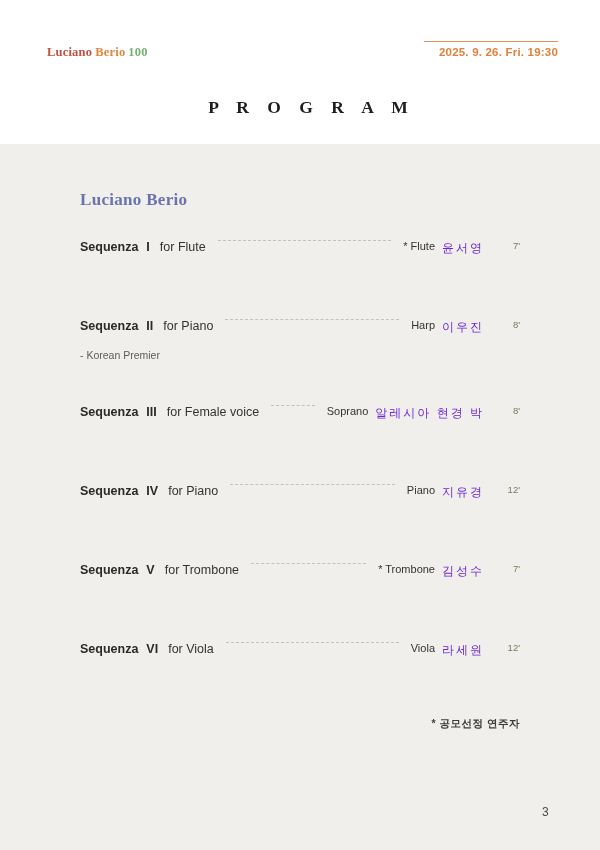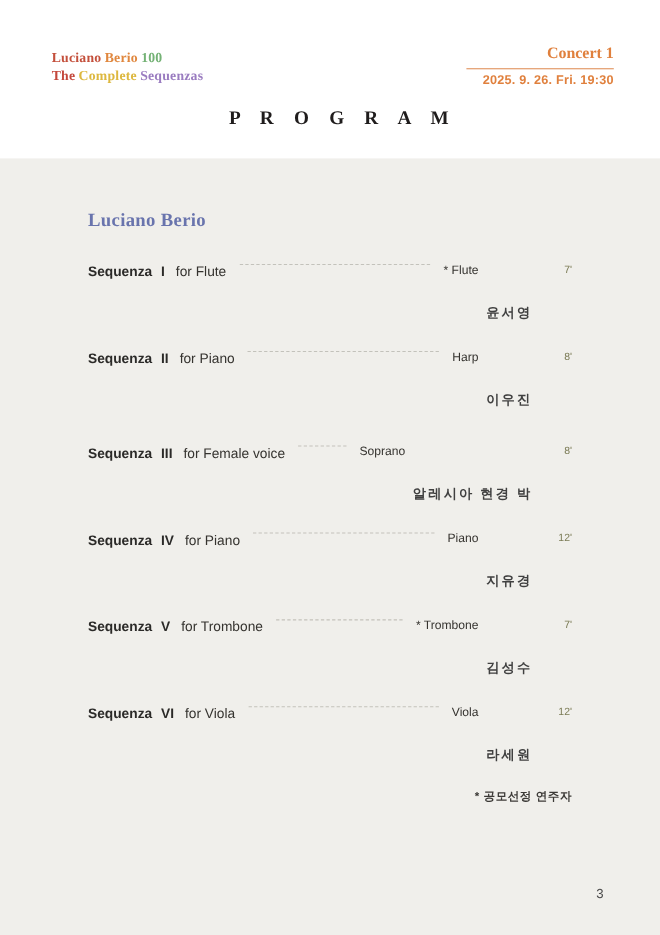--- a/index.html
+++ b/index.html
@@ -109,26 +109,25 @@
     border-top: 1px dashed #c3c2bb;
     margin: 0 12px;
   }
   .perf-role {
     font-size: 11px;
     color: #35332f;
     white-space: nowrap;
   }
   .perf-name {
     font-size: 12px;
-    font-weight: bold;
-    color: #404040;
+    font-weight: normal;
+    color: #6d28d9;
     margin-left: 7px;
     letter-spacing: 2px;
     white-space: nowrap;
-    margin-top: 36px;
   }
   .duration {
     width: 32px;
     text-align: right;
     font-size: 9.5px;
     color: #7b7b55;
     margin-left: 4px;
     white-space: nowrap;
   }
   .row-note {
@@ -160,27 +159,23 @@
     color: #4a4a4a;
   }
 </style>
 </head>
 <body>
 
 <div class="logo">
   <div>
     <span style="color: rgb(196, 80, 60);">Luciano</span><span style="color: rgb(224, 135, 62);">Berio</span><span style="color: rgb(116, 178, 117);">100</span>
   </div>
-  <div>
-    <span style="color: rgb(196, 72, 60);">The</span><span style="color: rgb(221, 184, 63);">Complete</span><span style="color: rgb(154, 124, 192);">Sequenzas</span>
-  </div>
 </div>
 
 <div class="concert-block">
-  <div class="concert-title">Concert 1</div>
   <div class="concert-divider"></div>
   <div class="concert-date">2025. 9. 26. Fri. 19:30</div>
 </div>
 
 <div class="program-title">P R O G R A M</div>
 
 <div class="content">
   <div class="composer">Luciano Berio</div>
 
   <div class="prog-row row-1">
@@ -199,20 +194,21 @@
   <div class="prog-row row-2">
     <div class="row-line">
       <span class="work-name">Sequenza</span>
       <span class="work-num">II</span>
       <span class="work-for">for Piano</span>
       <span class="dash-line"></span>
       <span class="perf-role">Harp</span>
       <span class="perf-name">이우진</span>
       <span class="duration">8'</span>
     </div>
+    <div class="row-note">- Korean Premier</div>
   </div>
 
   <div class="prog-row row-3">
     <div class="row-line">
       <span class="work-name">Sequenza</span>
       <span class="work-num">III</span>
       <span class="work-for">for Female voice</span>
       <span class="dash-line"></span>
       <span class="perf-role">Soprano</span>
       <span class="perf-name">알레시아 현경 박</span>

